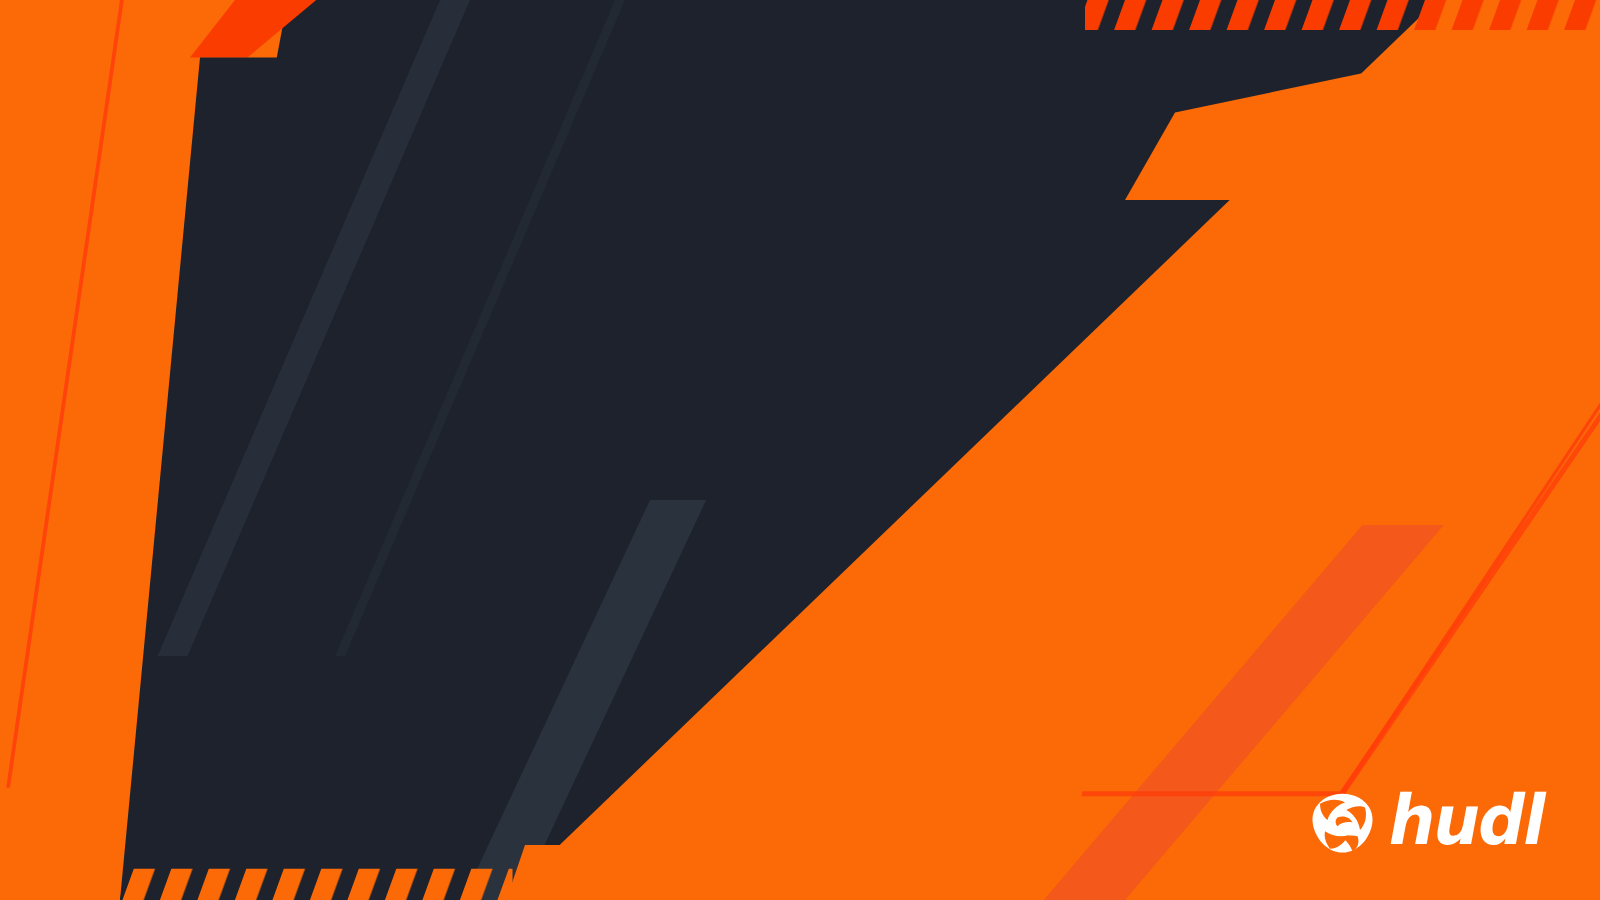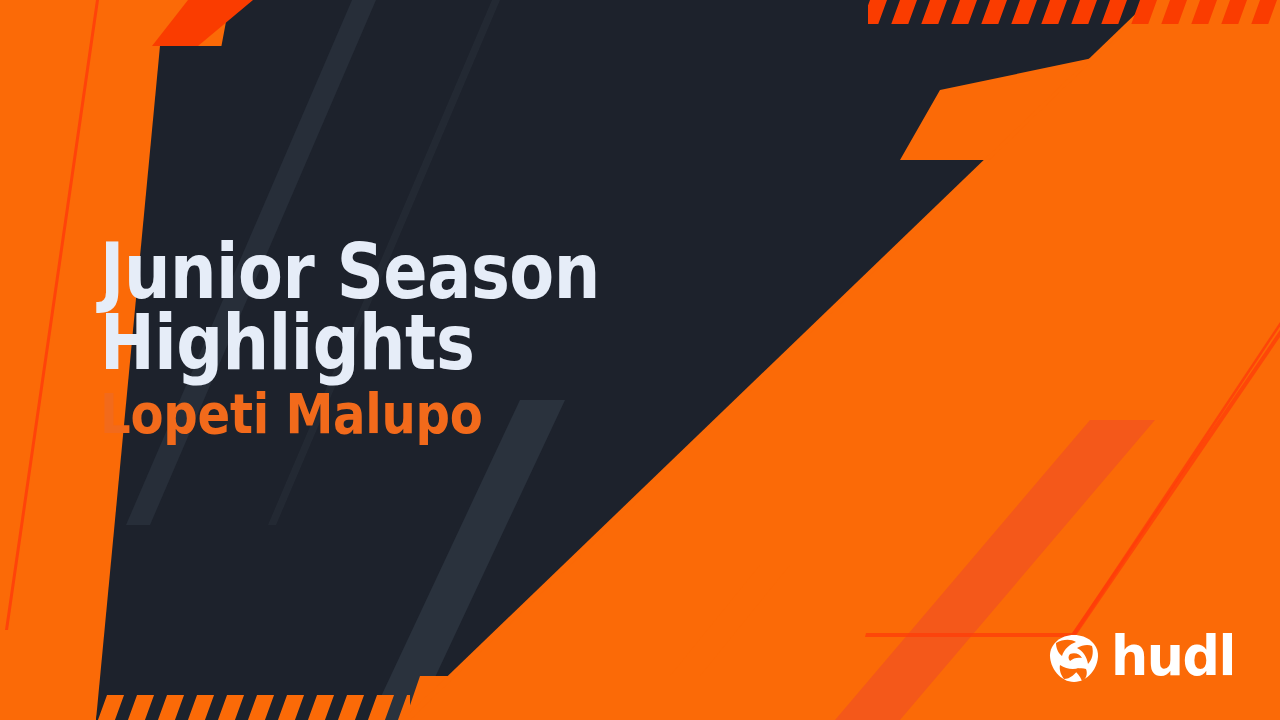--- a/index.html
+++ b/index.html
@@ -58,20 +58,21 @@
 
   
   #hudl-logo {
     position: absolute;
     right: 38px;
     bottom: 34px;
     display: flex;
     align-items: flex-end;
     gap: 9px;
     z-index: 6;
+    font-style: italic;
   }
   #hudl-mark { display: block; }
   #hudl-wordmark {
     font-family: "DejaVu Sans", sans-serif;
     font-weight: 700;
     font-size: 55px;
     line-height: 1;
     color: #ffffff;
     letter-spacing: -1.5px;
     transform: scaleX(0.95) translateY(-2px);
@@ -142,25 +143,20 @@
         <rect x="1168" y="0" width="120" height="24" fill="url(#stripes-red)"></rect>
       </g>
 
       <g>
         <rect x="-10" y="695" width="420" height="26" fill="url(#stripes-orange)"></rect>
       </g>
 
     </g>
   </svg>
 
-  <div id="title-block">
-    <h1 class="headline">Junior Season
-Highlights</h1>
-    <div class="subhead">Lopeti Malupo</div>
-  </div>
 
   <div id="hudl-logo">
     <svg id="hudl-mark" width="56" height="54" viewBox="0 0 56 54" aria-hidden="true">
         <g>
           <path fill="#ffffff" d="M28 3 C41.5 3 52 12 52 23.5 C52 36 41.5 50 28 50 C14.5 50 4 36 4 23.5 C4 12 14.5 3 28 3 Z"></path>
           <path d="M10 11 C17 7 25 7 30 10 C24 12 18 17 16 24 C12 21 10 16 10 11 Z" fill="#fb6a07"></path>
           <path d="M46 14 C48 21 46 28 42 32 C41 25 37 19 31 16 C36 13 42 12 46 14 Z" fill="#fb6a07"></path>
           <path d="M14 33 C20 37 27 38 33 36 C30 42 24 47 18 47 C15 43 13 38 14 33 Z" fill="#fb6a07"></path>
           <path d="M40 37 C42 42 40 47 36 49 C34 44 31 40 27 38 C32 36 37 36 40 37 Z" fill="#fb6a07"></path>
           <path d="M24 22 C29 20 34 22 36 26 C32 25 27 26 24 29 C22 27 22 24 24 22 Z" fill="#fb6a07"></path>

